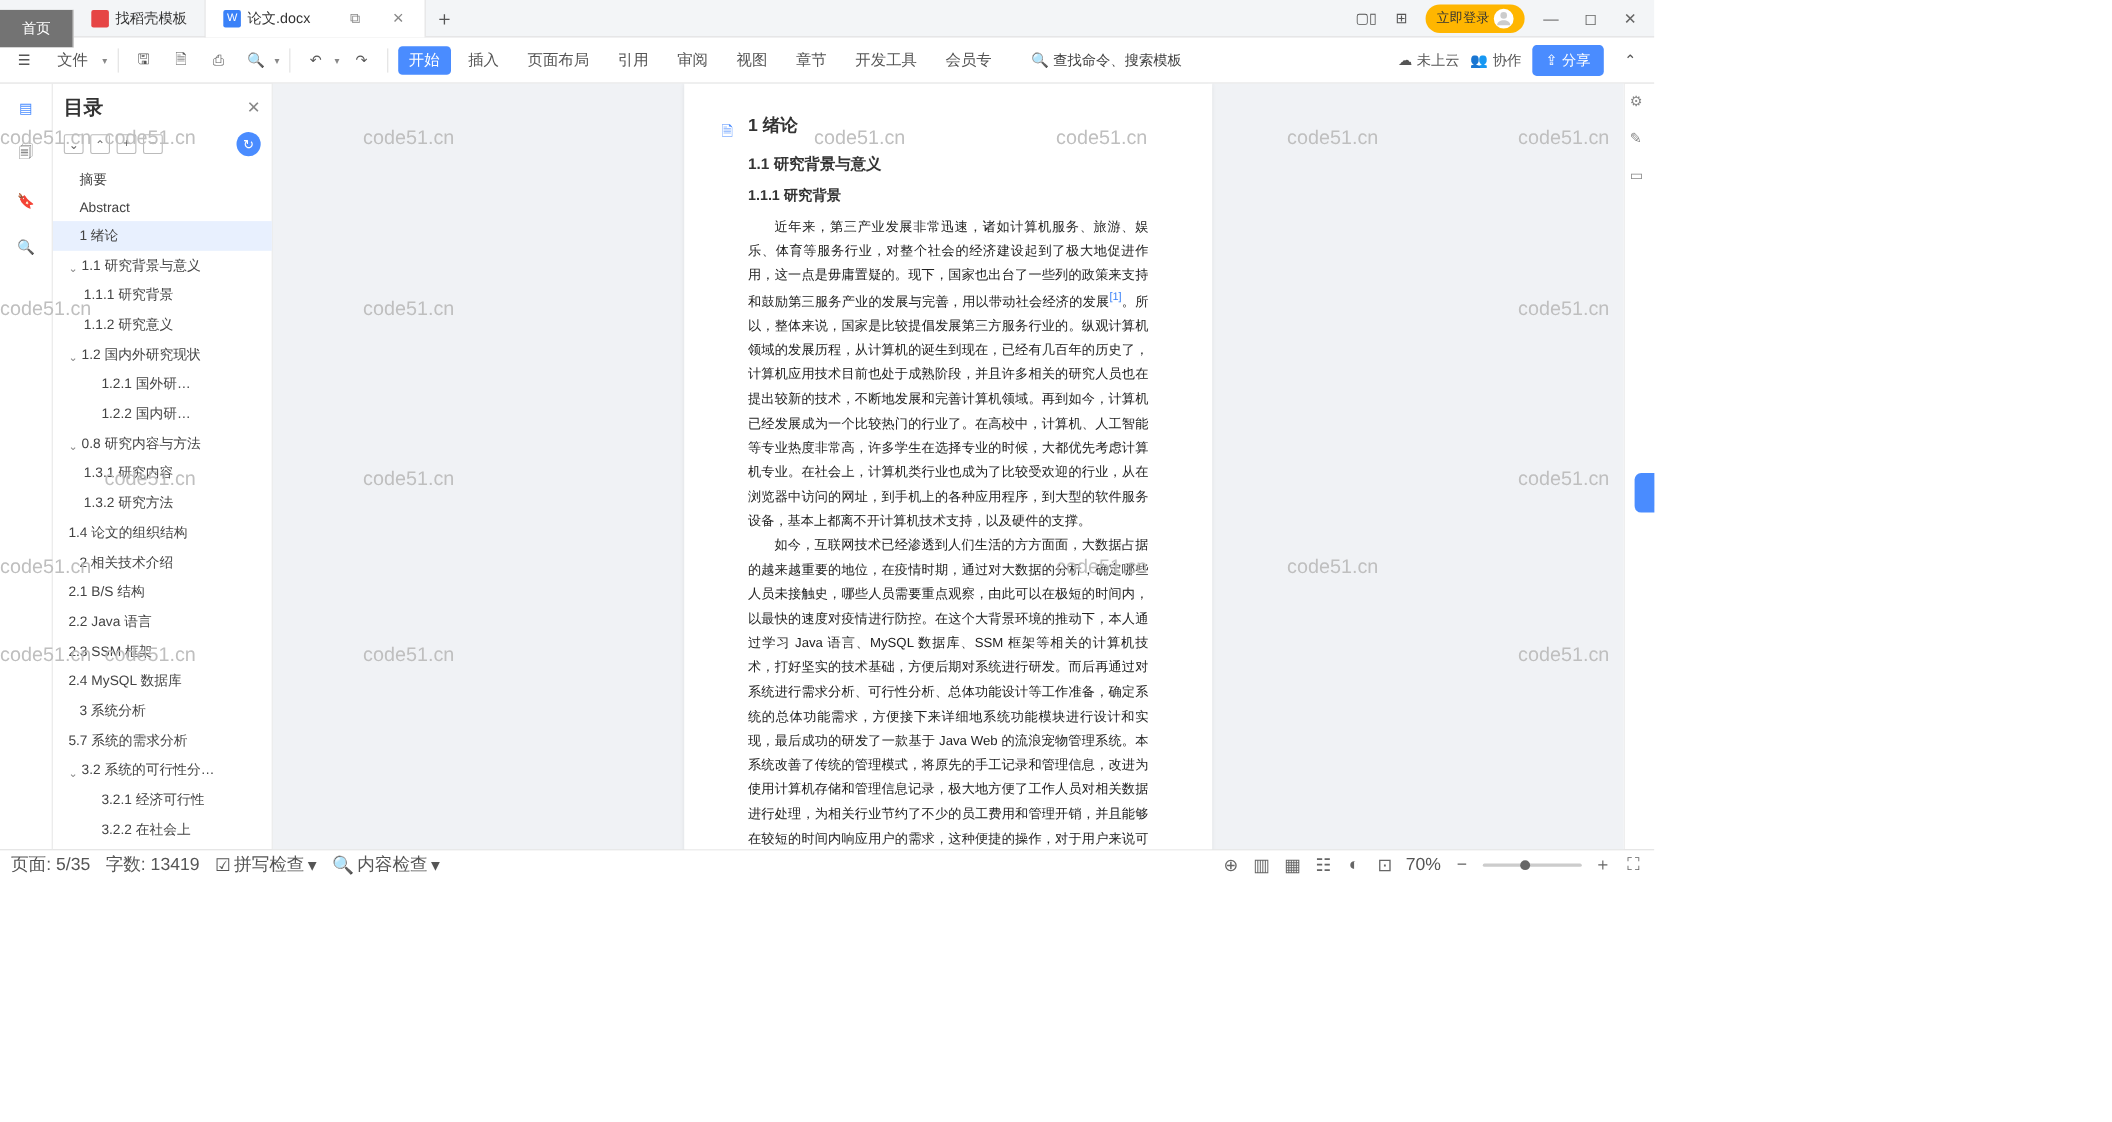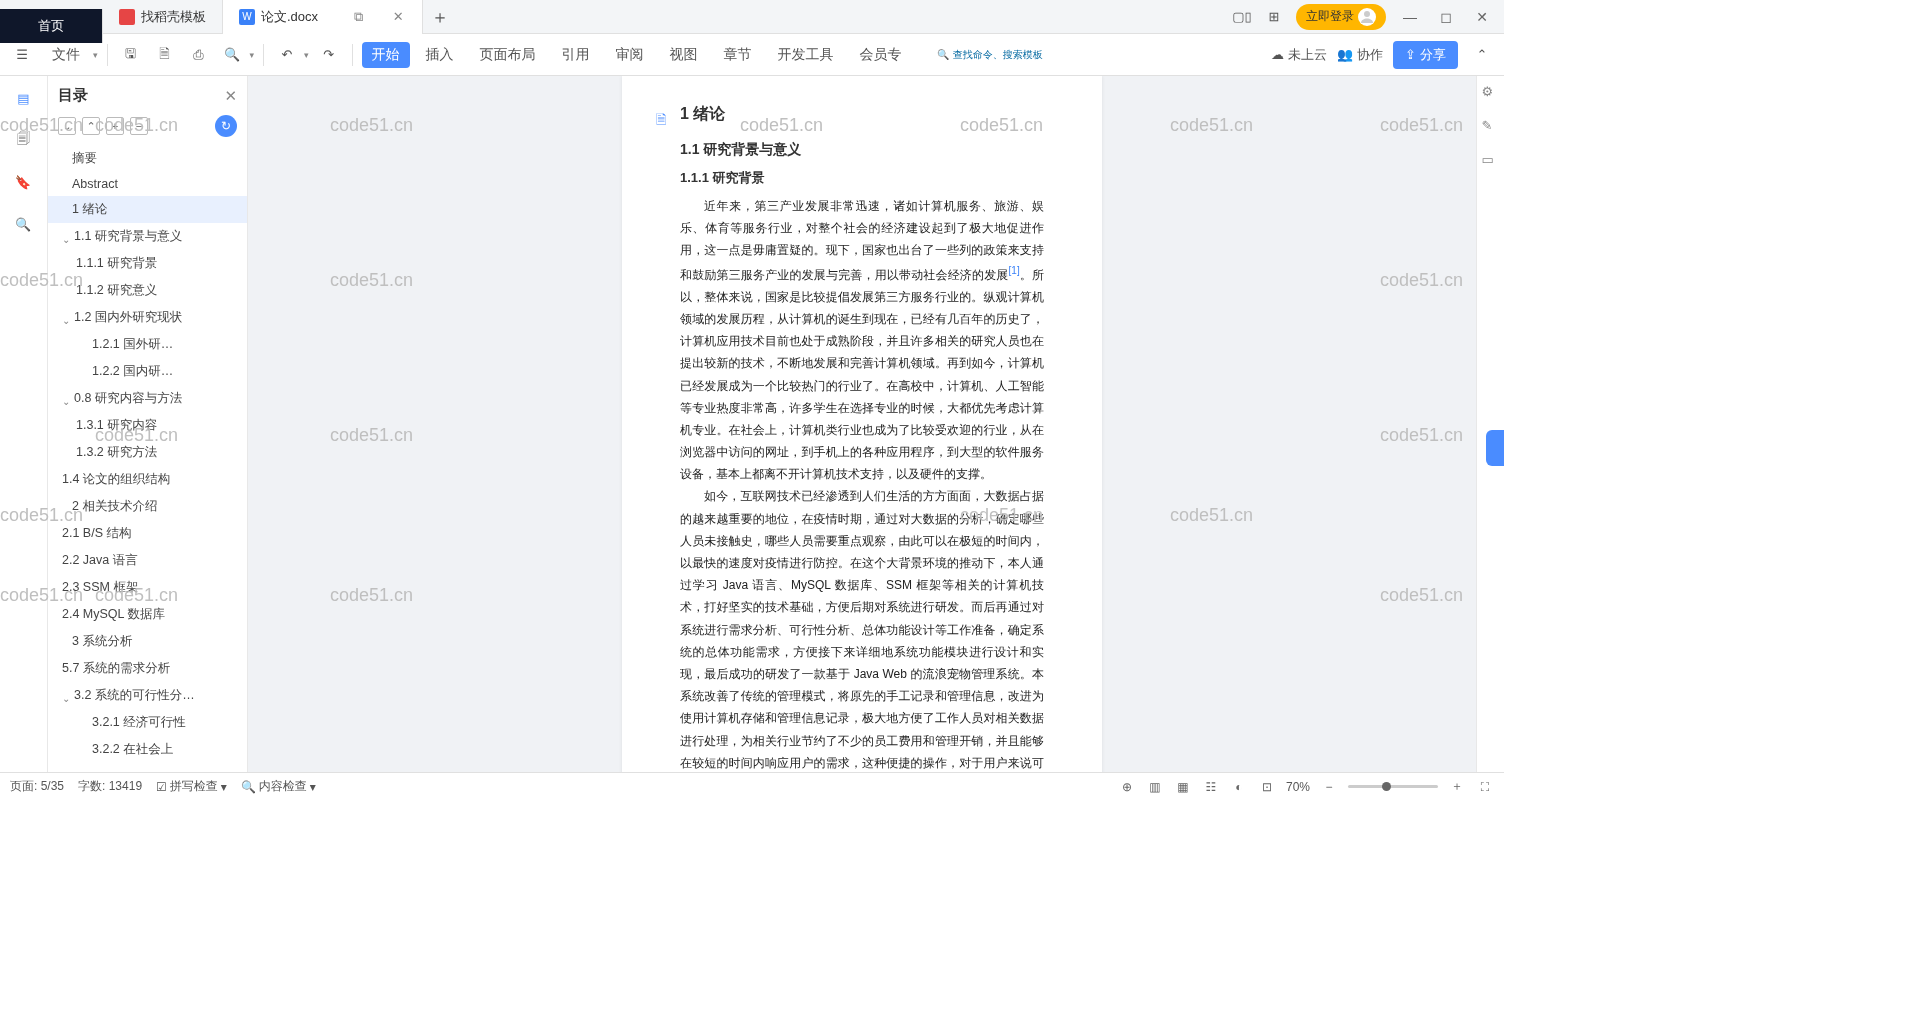--- a/index.html
+++ b/index.html
@@ -1,54 +1,54 @@
 <!DOCTYPE html>
 <html><head>
 <meta charset="utf-8">
 <style>
 * { margin:0; padding:0; box-sizing:border-box; font-family:"Microsoft YaHei","PingFang SC",Arial,sans-serif; }
 body { width:1504px; height:800px; background:#fff; overflow:hidden; position:relative; font-size:13px; color:#333; }
 
 
 .top-tabs{height:34px;background:#f3f5f7;display:flex;align-items:center;border-bottom:1px solid #e0e0e0;}
 .top-tab{height:34px;display:flex;align-items:center;padding:0 16px;gap:6px;border-right:1px solid #e0e0e0;cursor:pointer;}
-.top-tab.home{background:#0f172a;color:#fff;font-weight:500;width:103px;justify-content:center;margin-top:18px;}
+.top-tab.home{background:#737373;color:#fff;font-weight:500;width:67px;justify-content:center;margin-top:18px;}
 .top-tab.active{background:#fff;}
 .top-tab .doc-icon{width:16px;height:16px;background:#3a81f8;border-radius:2px;color:#fff;font-size:10px;display:flex;align-items:center;justify-content:center;}
 .top-tab .dk-icon{width:16px;height:16px;background:#e64545;border-radius:2px;}
 .tab-close{width:16px;height:16px;display:flex;align-items:center;justify-content:center;color:#888;margin-left:14px;}
 .tab-newwin{width:16px;height:16px;color:#888;margin-left:30px;}
 .add-tab{width:34px;height:34px;display:flex;align-items:center;justify-content:center;color:#555;font-size:18px;cursor:pointer;}
 .top-right{margin-left:auto;display:flex;align-items:center;gap:12px;padding-right:10px;}
 .top-right .icon{width:20px;height:20px;color:#555;display:flex;align-items:center;justify-content:center;cursor:pointer;}
 .login-btn{background:#ffb600;border-radius:14px;padding:4px 10px;font-size:12px;display:flex;align-items:center;gap:4px;cursor:pointer;}
 .login-btn .avatar{width:18px;height:18px;border-radius:50%;background:#fff;display:flex;align-items:center;justify-content:center;}
 .win-ctrl{width:24px;height:24px;color:#666;display:flex;align-items:center;justify-content:center;cursor:pointer;font-size:14px;}
 
 
 .ribbon{height:42px;display:flex;align-items:center;border-bottom:1px solid #e0e0e0;padding:0 8px;gap:6px;}
 .ribbon-icon{width:28px;height:28px;color:#555;display:flex;align-items:center;justify-content:center;cursor:pointer;border-radius:3px;}
 .ribbon-sep{width:1px;height:22px;background:#e0e0e0;margin:0 3px;}
 .ribbon-label{padding:4px 10px;color:#555;cursor:pointer;font-size:14px;}
 .ribbon-label.active{background:#4a8cff;color:#fff;border-radius:4px;}
-.ribbon-search{color:#0369a1;font-size:10px;padding-left:20px;cursor:text;}
+.ribbon-search{color:#404040;font-size:13px;padding-left:20px;cursor:text;}
 .ribbon-right{margin-left:auto;display:flex;align-items:center;gap:10px;}
 .cloud-label{display:flex;align-items:center;gap:4px;color:#555;font-size:13px;cursor:pointer;}
 .share-btn{background:#4a8cff;color:#fff;padding:5px 12px;border-radius:4px;font-size:13px;cursor:pointer;display:flex;align-items:center;gap:4px;}
 .dd{font-size:9px;color:#888;margin-left:-3px;}
 
 
 .main{display:flex;height:calc(100% - 34px - 42px - 28px);}
 .left-rail{width:48px;border-right:1px solid #e8e8e8;display:flex;flex-direction:column;align-items:center;padding-top:10px;gap:18px;}
 .left-rail .ri{width:24px;height:24px;color:#666;cursor:pointer;display:flex;align-items:center;justify-content:center;}
 .left-rail .ri.active{color:#4a8cff;}
 
 .outline-panel{width:200px;border-right:1px solid #e8e8e8;display:flex;flex-direction:column;overflow:hidden;}
 .outline-head{display:flex;align-items:center;padding:10px 10px 6px 10px;}
-.outline-title{font-size:15px;font-weight:600;flex:1;}
+.outline-title{font-size:18px;font-weight:600;flex:1;}
 .outline-close{color:#888;cursor:pointer;font-size:15px;}
 .outline-tools{display:flex;gap:6px;padding:4px 10px 8px 10px;align-items:center;}
 .ot-btn{width:18px;height:18px;border:1px solid #bbb;border-radius:2px;font-size:11px;display:flex;align-items:center;justify-content:center;color:#666;cursor:pointer;}
 .ot-refresh{margin-left:auto;width:22px;height:22px;border-radius:50%;background:#4a8cff;color:#fff;font-size:12px;display:flex;align-items:center;justify-content:center;cursor:pointer;}
 .outline-list{flex:1;overflow:auto;padding-bottom:10px;}
 .ol-item{padding:5px 8px 5px 10px;cursor:pointer;font-size:12.5px;color:#444;white-space:nowrap;overflow:hidden;text-overflow:ellipsis;display:flex;align-items:flex-end;}
 .ol-item .chev{width:12px;font-size:10px;color:#888;display:inline-block;}
 .ol-item.lv0{padding-left:24px;}
 .ol-item.lv1{padding-left:14px;}
 .ol-item.lv2{padding-left:28px;}
@@ -62,21 +62,21 @@
 .h2{font-size:14px;font-weight:700;margin:10px 0;}
 .h3{font-size:13px;font-weight:700;margin:8px 0;}
 .para{font-size:12px;line-height:1.85;color:#222;text-align:justify;text-indent:2em;}
 .sup{color:#3a81f8;font-size:10px;vertical-align:super;}
 
 .right-rail{width:28px;border-left:1px solid #e8e8e8;display:flex;flex-direction:column;align-items:center;padding-top:8px;gap:16px;}
 .right-rail .rri{width:18px;height:18px;color:#888;cursor:pointer;}
 .side-blue{position:absolute;right:0;top:430px;width:18px;height:36px;background:#4a8cff;border-radius:6px 0 0 6px;cursor:pointer;}
 
 
-.status{height:28px;border-top:1px solid #e0e0e0;display:flex;align-items:center;padding:0 10px;gap:14px;font-size:12px;color:#555;}
+.status{height:28px;border-top:1px solid #e0e0e0;display:flex;align-items:center;padding:0 10px;gap:14px;font-size:16px;color:#555;}
 .status .si{display:flex;align-items:center;gap:3px;cursor:pointer;}
 .status-right{margin-left:auto;display:flex;align-items:center;gap:10px;}
 .st-icon{width:18px;height:18px;color:#666;cursor:pointer;display:flex;align-items:center;justify-content:center;}
 .zoom-track{width:90px;height:3px;background:#ccc;position:relative;border-radius:2px;}
 .zoom-thumb{position:absolute;width:9px;height:9px;background:#666;border-radius:50%;top:-3px;left:38%;}
 
 
 .wm-layer{position:absolute;inset:0;pointer-events:none;padding-left:17px;}
 .wm{position:absolute;color:#bfbfbf;font-size:18px;user-select:none;}
 .wm-red{position:absolute;color:#e03030;font-size:28px;font-weight:700;letter-spacing:2px;user-select:none;}

